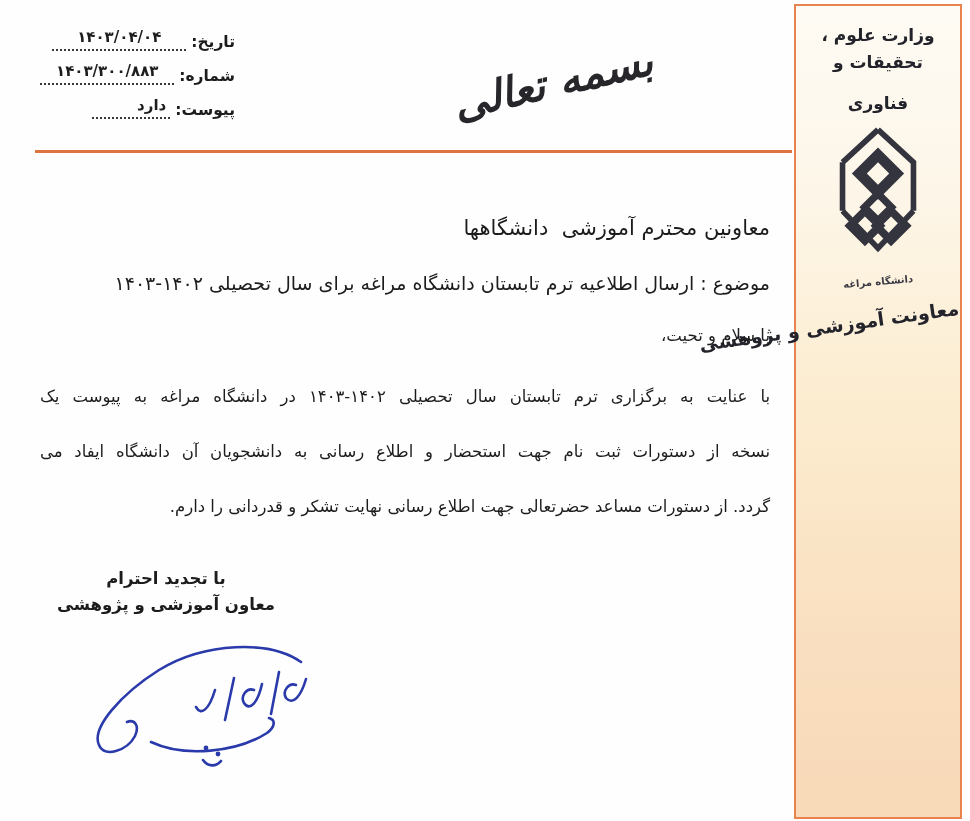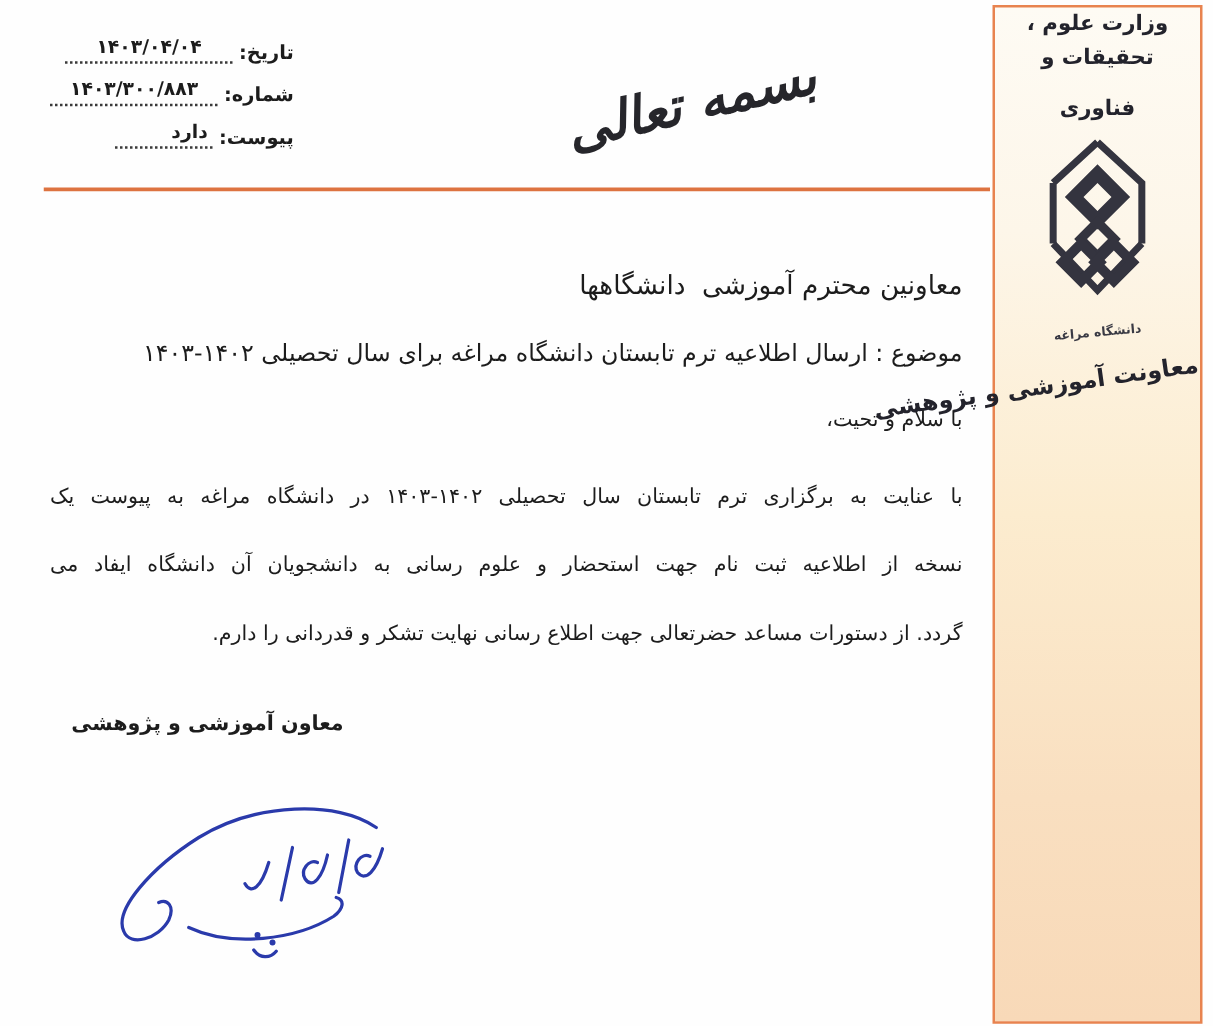--- a/index.html
+++ b/index.html
@@ -9,21 +9,21 @@
     font-family:"DejaVu Sans",sans-serif;
   }
   
   .letterhead{
     position:absolute;top:4px;right:8px;bottom:2px;width:164px;
     border:2px solid #e8834f;
     background:linear-gradient(180deg,#fefbf4 0%,#fdf6e9 22%,#fceccf 50%,#f9dfc0 78%,#f8d9b8 100%);
     text-align:center;direction:rtl;
   }
   .ministry{
-    font-weight:bold;font-size:17px;line-height:1.6;color:#23232c;
+    margin-top:16px;font-weight:bold;font-size:17px;line-height:1.6;color:#23232c;
   }
   .ministry .l2{display:block;margin-top:14px;}
   .logo-wrap{margin-top:6px;}
   .logo-caption{
     font-size:10px;font-weight:bold;color:#3a3a44;margin-top:-4px;
     transform:rotate(-5deg);display:inline-block;
   }
   .deputy{
     margin-top:26px;font-weight:bold;font-size:19px;color:#23232c;
     transform:rotate(-8deg);display:inline-block;white-space:nowrap;
@@ -110,26 +110,27 @@
 <div class="besmele">بسمه تعالی</div>
 
 <div class="header-rule"></div>
 
 <div class="content">
   <h1 class="recipient">معاونین محترم آموزشی  دانشگاهها</h1>
   <p class="subject">موضوع : ارسال اطلاعیه ترم تابستان دانشگاه مراغه برای سال تحصیلی ۱۴۰۲-۱۴۰۳</p>
   <p class="greeting">با سلام و تحیت،</p>
   <div>
     <div class="body-line">با عنایت به برگزاری ترم تابستان سال تحصیلی ۱۴۰۲-۱۴۰۳ در دانشگاه مراغه به پیوست یک</div>
-    <div class="body-line">نسخه از اطلاعیه ثبت نام جهت استحضار و علوم رسانی به دانشجویان آن دانشگاه ایفاد می</div>
+    <div class="body-line">نسخه از دستورات ثبت نام جهت استحضار و اطلاع رسانی به دانشجویان آن دانشگاه ایفاد می</div>
     <div class="body-line last">گردد. از دستورات مساعد حضرتعالی جهت اطلاع رسانی نهایت تشکر و قدردانی را دارم.</div>
   </div>
 </div>
 
 <div class="sign-block">
+  <div>با تجدید احترام</div>
   <div>معاون آموزشی و پژوهشی</div>
 </div>
 
 <svg class="sign-svg" width="262" height="150" viewBox="0 0 262 150">
   <g stroke="#2a3aab" stroke-width="2.6" fill="none" stroke-linecap="round">
     <path d="M246,30 C215,8 150,10 104,38 C66,62 36,96 44,113 C49,126 72,119 80,104 C85,93 79,87 72,90"></path>
     <path d="M251,47 C246,64 238,74 231,66 C227,59 234,50 241,53"></path>
     <path d="M224,40 L216,82"></path>
     <path d="M207,52 C203,70 195,80 189,71 C185,64 192,55 199,58"></path>
     <path d="M179,46 L170,88"></path>

